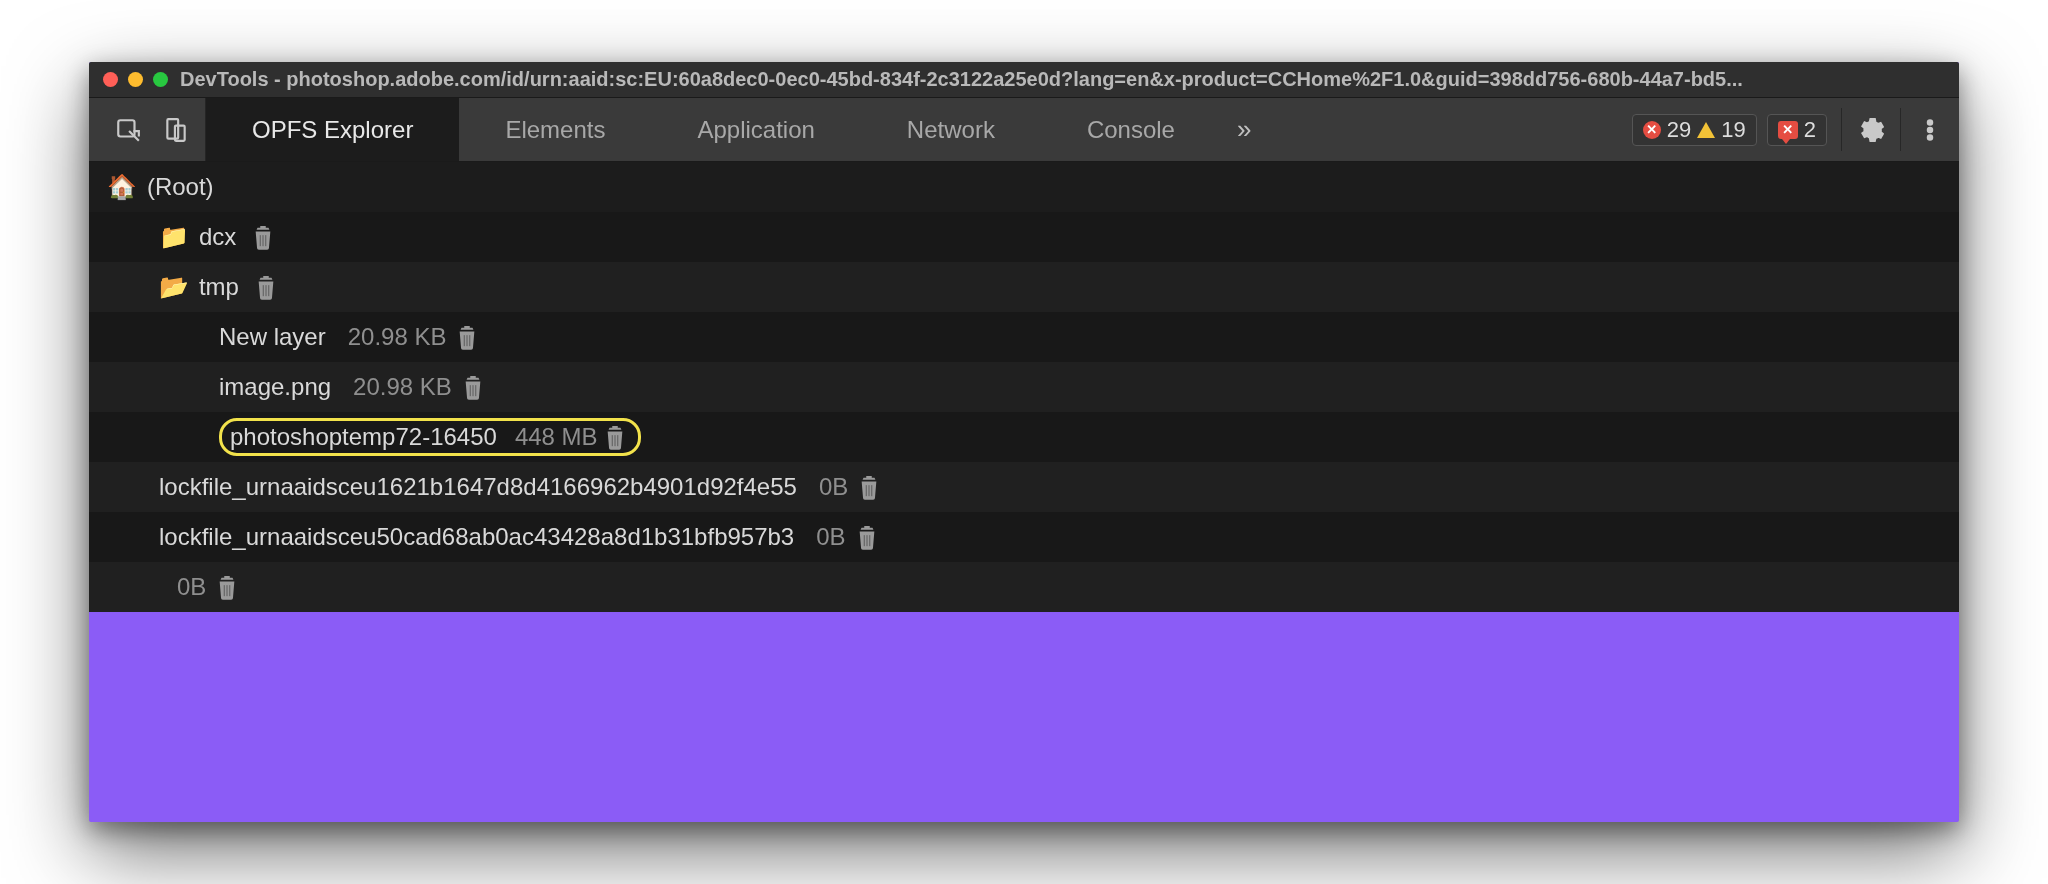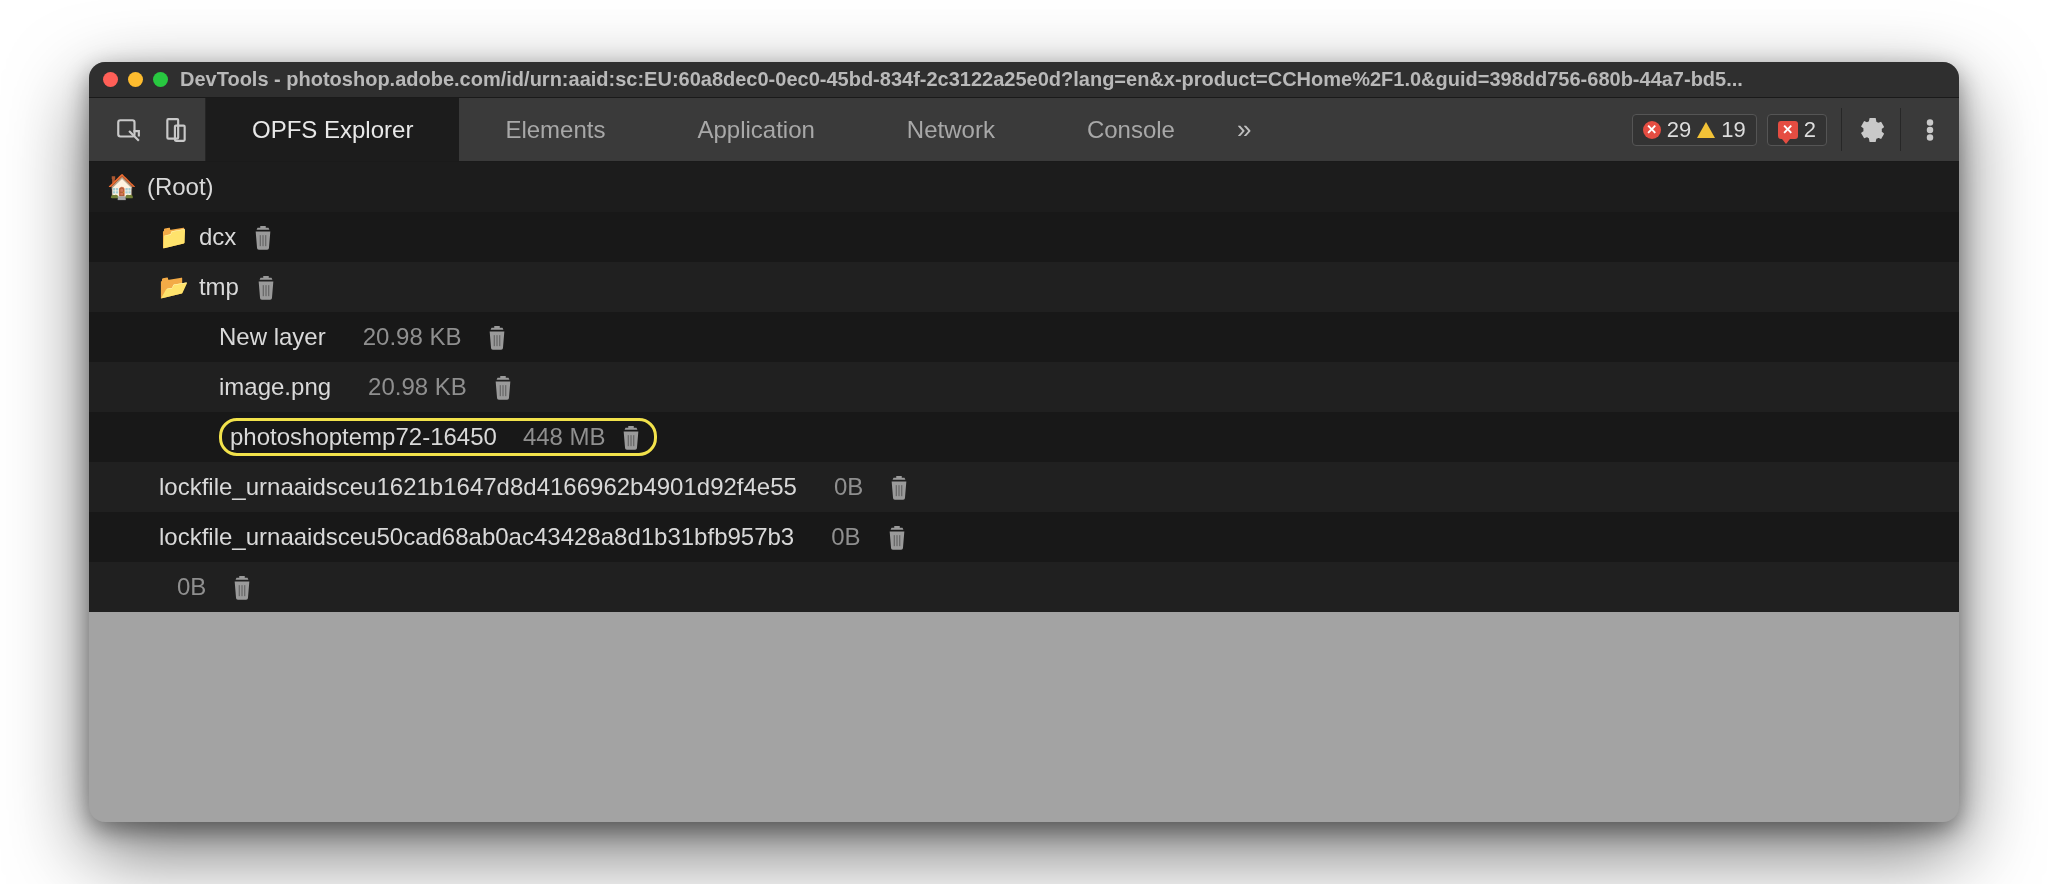--- a/index.html
+++ b/index.html
@@ -1,22 +1,22 @@
 <!DOCTYPE html>
 <html><head>
 <meta charset="utf-8">
 <style>
   * { box-sizing: border-box; margin: 0; padding: 0; }
   html, body { width: 2048px; height: 884px; background: transparent; font-family: -apple-system, BlinkMacSystemFont, "Segoe UI", Helvetica, Arial, sans-serif; }
   .stage { width: 2048px; height: 884px; display:flex; align-items:center; justify-content:center; }
   .window {
     width: 1870px;
     height: 760px;
-    background: #a3a3a3;
-    border-radius: 16px;
+    background: #8b5cf6;
+    border-radius: 2px;
     box-shadow: 0 30px 80px rgba(0,0,0,0.55), 0 8px 24px rgba(0,0,0,0.4);
     overflow: hidden;
     display:flex; flex-direction:column;
     color:#d9d9d9;
   }
   
   .titlebar {
     height: 36px;
     display:flex; align-items:center;
     padding: 0 14px;
@@ -64,22 +64,22 @@
   .row { display:flex; align-items:center; height:50px; padding:0 18px; gap:10px; }
   .row:nth-child(odd){ background:#202020; }
   .row:nth-child(even){ background:#181818; }
   .row.root { background:#1c1c1c; }
   .indent1{ padding-left:70px; }
   .indent2{ padding-left:130px; }
   .filesize { color:#8f8f8f; margin-left:18px;}
   .trash { width:22px; height:26px; display:inline-block; margin-left:6px; position:relative;}
   .trash svg{width:22px;height:26px;}
   .folder-ico, .folder-open-ico, .home-ico { font-size:24px; }
-  .hl { border:3px solid #f2e24b; border-radius:18px; padding:2px 12px 2px 8px; display:inline-flex; align-items:center; gap:8px;}
-  .namecell{display:flex;align-items:center;gap:19px;}
+  .hl { border:3px solid #f2e24b; border-radius:18px; padding:2px 12px 2px 8px; display:inline-flex; align-items:center; gap:0;}
+  .namecell{display:flex;align-items:center;gap:4px;}
 </style>
 </head>
 <body>
 
 <div class="stage">
   <div class="window">
 
     <div class="titlebar">
       <div class="traffic">
         <div class="dot red"></div>

